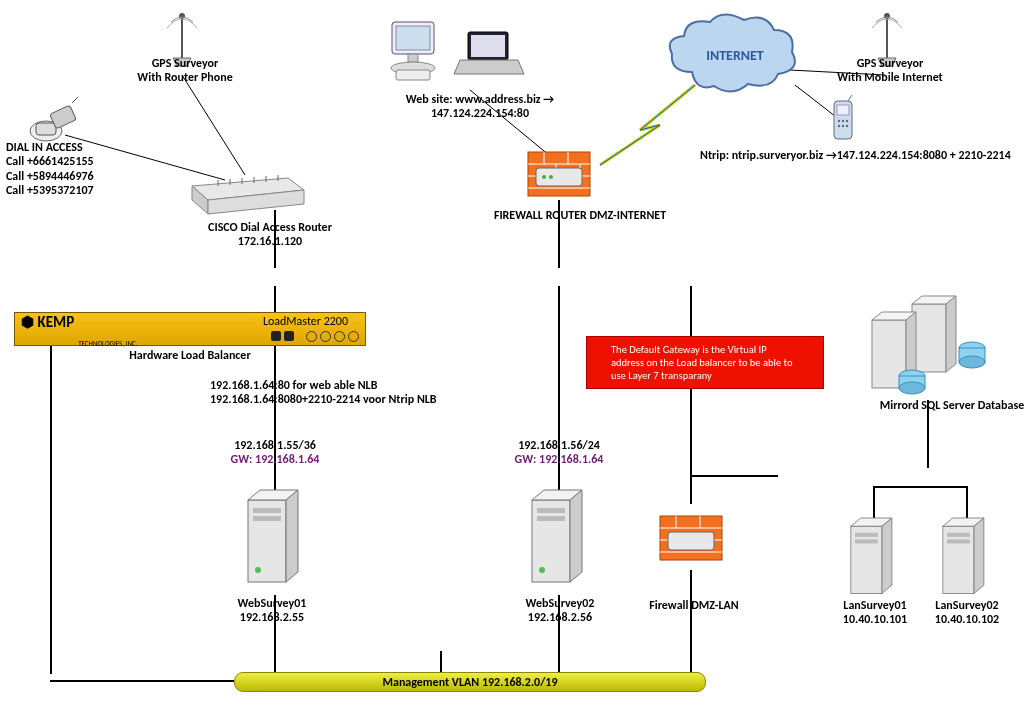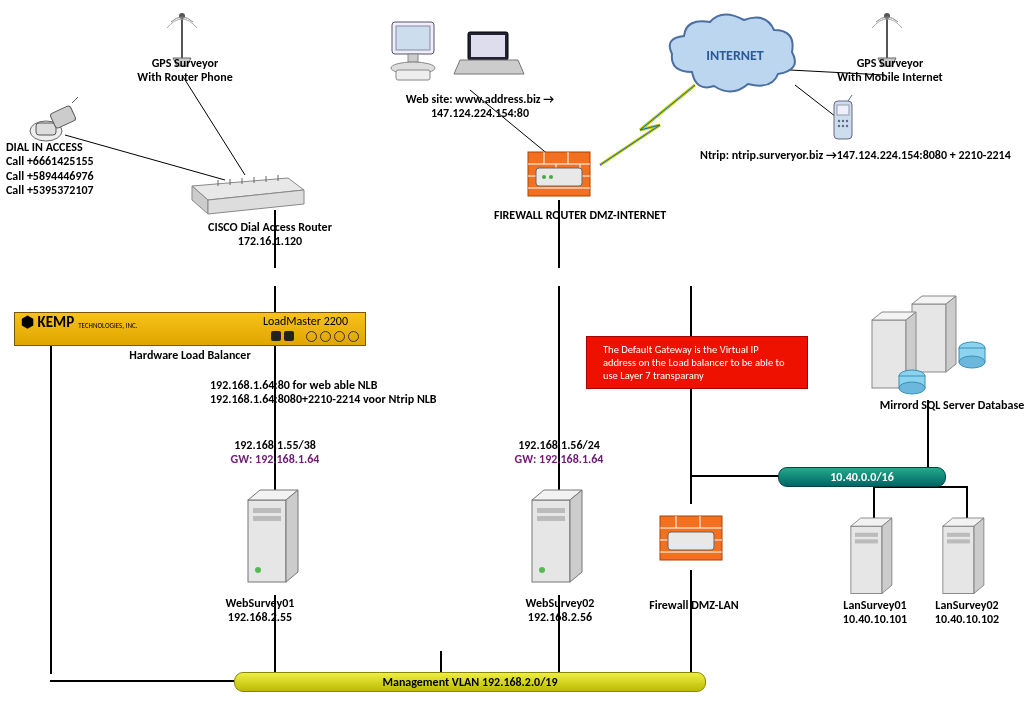--- a/index.html
+++ b/index.html
@@ -6,21 +6,21 @@
   .canvas{position:relative;width:1024px;height:707px}
   .lbl{position:absolute;text-align:center;line-height:1.2}
   .lbl.left{text-align:left}
   .bold{font-weight:700}
   .red{color:#701a75}
   .bar{position:absolute;height:18px;border-radius:9px;border:1px solid #333;display:flex;align-items:center;justify-content:center;font-weight:700}
   .bar.red{background:linear-gradient(#d33,#900);color:#000;border-color:#600}
   .bar.teal{background:linear-gradient(#2a8,#066);color:#fff;border-color:#044}
   .bar.yel{background:linear-gradient(#ee4,#bb0);color:#000;border-color:#880}
   .conn{position:absolute;background:#000}
-  .note{position:absolute;background:#e10;color:#fff;font-size:10.5px;padding:6px 16px;line-height:1.25;border:1px solid #a00}
+  .note{position:absolute;background:#e10;color:#fff;font-size:10.5px;padding:6px 24px;line-height:1.25;border:1px solid #a00}
   svg{position:absolute;overflow:visible}
 </style>
 </head>
 <body>
 
 <div class="canvas">
 
 <svg style="left:0;top:0" width="1024" height="707">
       <line x1="65" y1="135" x2="225" y2="180" stroke="#000"></line>
     </svg>
@@ -175,21 +175,21 @@
   </g>
   <rect x="12" y="20" width="46" height="18" rx="3" fill="#e8e8e8" stroke="#666"></rect>
   <circle cx="20" cy="29" r="2" fill="#4a4"></circle>
       <circle cx="27" cy="29" r="2" fill="#4a4"></circle>
 </svg>
 <div class="lbl bold" style="left:460px;top:208px;width:240px">FIREWALL ROUTER DMZ-INTERNET</div>
 
 
 <div style="position:absolute;left:14px;top:312px;width:350px;height:32px;background:linear-gradient(#f7c21a,#e0a500);border:1px solid #7a5800;display:flex;align-items:flex-start">
   <div style="padding:0 6px;font-weight:900;font-size:15px;color:#000">⬢ <span>KEMP</span></div>
-  <div style="font-size:7px;color:#000;margin-left:-2px;margin-top:8px">TECHNOLOGIES, INC.</div>
+  <div style="font-size:7px;color:#000;margin-left:-2px;margin-top:26px">TECHNOLOGIES, INC.</div>
   <div style="position:absolute;right:17px;top:1px;font-size:12px;color:#000">LoadMaster 2200</div>
   <div style="position:absolute;right:6px;bottom:3px;display:flex;gap:3px">
     <span style="width:10px;height:10px;background:#222;border-radius:2px"></span>
     <span style="width:10px;height:10px;background:#222;border-radius:2px"></span>
     <span style="width:6px"></span>
     <span style="width:9px;height:9px;border:1px solid #333;border-radius:50%"></span>
     <span style="width:9px;height:9px;border:1px solid #333;border-radius:50%"></span>
     <span style="width:9px;height:9px;border:1px solid #333;border-radius:50%"></span>
     <span style="width:9px;height:9px;border:1px solid #333;border-radius:50%"></span>
   </div>
@@ -216,50 +216,49 @@
   <ellipse cx="114" cy="52" rx="13" ry="6" fill="#8cd3f0" stroke="#3a90b8"></ellipse>
   <rect x="101" y="52" width="26" height="14" fill="#8cd3f0" stroke="#3a90b8"></rect>
   <ellipse cx="114" cy="66" rx="13" ry="6" fill="#6bb8dc" stroke="#3a90b8"></ellipse>
   <ellipse cx="54" cy="80" rx="13" ry="6" fill="#8cd3f0" stroke="#3a90b8"></ellipse>
   <rect x="41" y="80" width="26" height="12" fill="#8cd3f0" stroke="#3a90b8"></rect>
   <ellipse cx="54" cy="92" rx="13" ry="6" fill="#6bb8dc" stroke="#3a90b8"></ellipse>
 </svg>
 <div class="lbl bold" style="left:862px;top:398px;width:180px">Mirrord SQL Server Database</div>
 
 <div class="lbl bold" style="left:210px;top:438px;width:130px">
-  <span>192.168.1.55/38</span><br><span class="red">GW: 192.168.1.64</span>
+  <span>192.168.1.55/36</span><br><span class="red">GW: 192.168.1.64</span>
 </div>
 <svg style="left:240px;top:490px" width="70" height="100" viewBox="0 0 70 100">
   <rect x="8" y="10" width="38" height="82" fill="#e6e6e6" stroke="#777"></rect>
   <path d="M8 10 L20 0 L58 0 L46 10 Z" fill="#f2f2f2" stroke="#777"></path>
   <path d="M46 10 L58 0 L58 82 L46 92 Z" fill="#ccc" stroke="#777"></path>
   <rect x="13" y="18" width="28" height="5" fill="#bbb"></rect>
       <rect x="13" y="26" width="28" height="5" fill="#bbb"></rect>
   <circle cx="18" cy="80" r="3" fill="#5b5"></circle>
 </svg>
-<div class="lbl bold" style="left:200px;top:596px;width:120px">
+<div class="lbl bold" style="left:212px;top:596px;width:120px">
   <span>WebSurvey01</span><br><span>192.168.2.55</span>
 </div>
 
 <div class="lbl bold" style="left:494px;top:438px;width:130px">
   <span>192.168.1.56/24</span><br><span class="red">GW: 192.168.1.64</span>
 </div>
 <svg style="left:524px;top:490px" width="70" height="100" viewBox="0 0 70 100">
   <rect x="8" y="10" width="38" height="82" fill="#e6e6e6" stroke="#777"></rect>
   <path d="M8 10 L20 0 L58 0 L46 10 Z" fill="#f2f2f2" stroke="#777"></path>
   <path d="M46 10 L58 0 L58 82 L46 92 Z" fill="#ccc" stroke="#777"></path>
   <rect x="13" y="18" width="28" height="5" fill="#bbb"></rect>
       <rect x="13" y="26" width="28" height="5" fill="#bbb"></rect>
   <circle cx="18" cy="80" r="3" fill="#5b5"></circle>
 </svg>
 <div class="lbl bold" style="left:500px;top:596px;width:120px">
   <span>WebSurvey02</span><br><span>192.168.2.56</span>
 </div>
 
-<div class="bar teal" style="left:778px;top:467px;width:166px">10.40.0.0/16</div>
 
 <svg style="left:656px;top:512px" width="70" height="56" viewBox="0 0 70 56">
   <rect x="4" y="4" width="62" height="44" fill="#f37021" stroke="#a84500"></rect>
   <g stroke="#fff" stroke-width="1">
     <line x1="4" y1="16" x2="66" y2="16"></line>
         <line x1="4" y1="28" x2="66" y2="28"></line>
         <line x1="4" y1="40" x2="66" y2="40"></line>
     <line x1="20" y1="4" x2="20" y2="16"></line>
         <line x1="44" y1="4" x2="44" y2="16"></line>
   </g>

